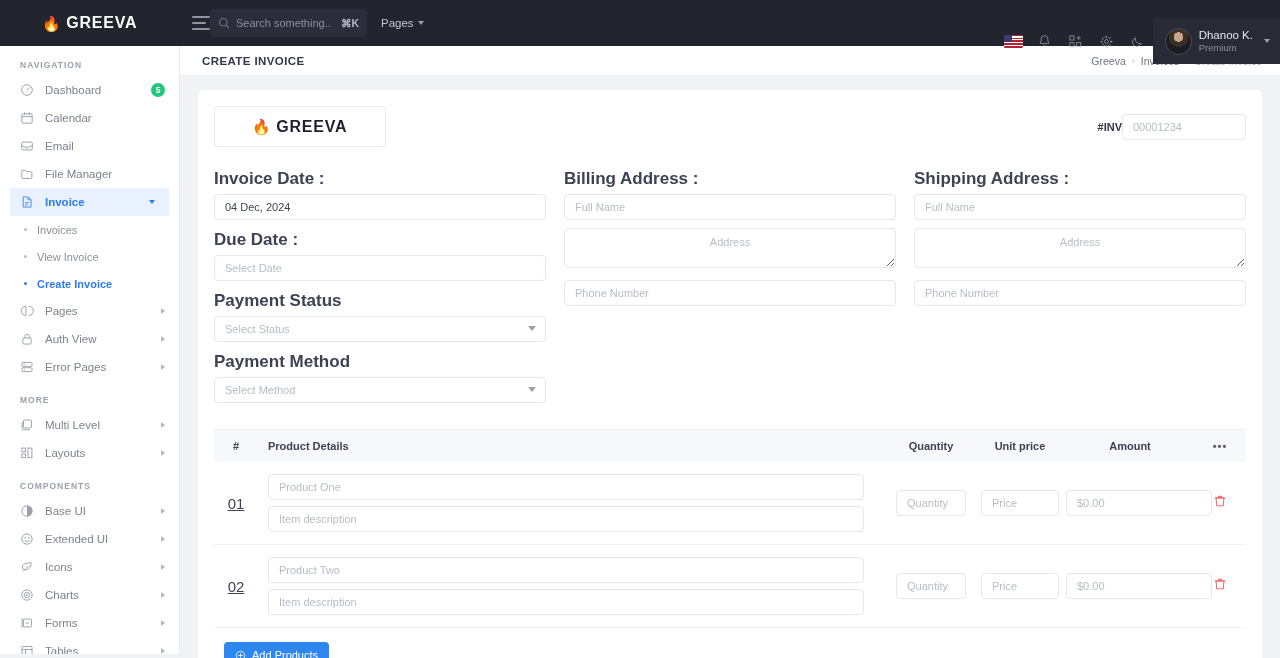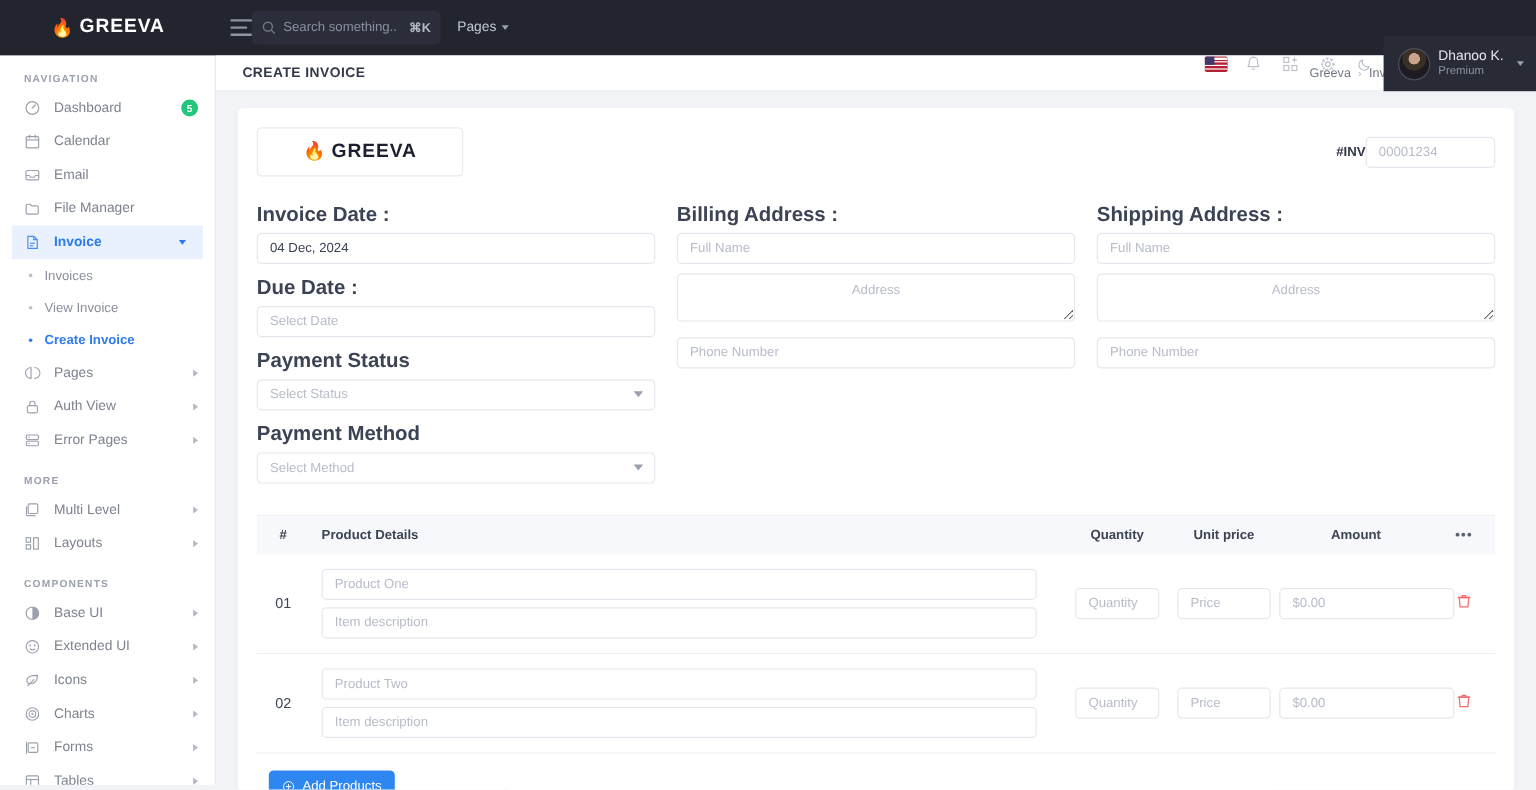--- a/index.html
+++ b/index.html
@@ -42,21 +42,21 @@
   .search-kbd { color: #b6bac7; font-size: 10.5px; font-weight: 600; }
   .pages-menu {
     display: flex; align-items: center; gap: 4px; margin-left: 14px;
     color: #c3c7d4; font-size: 11.5px; cursor: pointer;
   }
   .chev-d {
     width: 0; height: 0; border-left: 3.5px solid transparent;
     border-right: 3.5px solid transparent; border-top: 4px solid #9ba0b0;
   }
   .tb-right {
-    margin-left: auto; display: flex; align-items: flex-start; gap: 0; height: 34px; margin-top: 48px;
+    margin-left: auto; display: flex; align-items: flex-end; gap: 0; height: 34px; margin-top: 48px;
   }
   .tb-ic {
     width: 31px; height: 46px; display: flex; align-items: center;
     justify-content: center; cursor: pointer;
   }
   .tb-ic svg { opacity: .72; }
   .flag {
     width: 19px; height: 13px; border-radius: 1.5px; overflow: hidden;
     position: relative; background:#b22234;
   }
@@ -194,21 +194,21 @@
   .c-qty { width: 86px; text-align: center; }
   .c-price { width: 92px; text-align: center; }
   .c-amt  { width: 128px; text-align: center; }
   .c-act  { width: 52px; text-align: center; }
   .dots { letter-spacing: 1px; color: #5b616f; }
 
   .prow {
     display: flex; align-items: center; padding: 12px 0;
     border-bottom: 1px solid #eef0f4;
   }
-  .prow .c-num { font-size: 12px; color: #3c4354; }
+  .prow .c-num { font-size: 15px; color: #3c4354; text-decoration: underline; }
   .prow .c-det { display: flex; flex-direction: column; gap: 6px; padding-right: 10px; }
   .prow .c-det .inp { width: 596px; }
   .qty-in { width: 70px; height: 26px; }
   .price-in { width: 78px; height: 26px; }
   .amt-in { width: 146px; height: 26px; }
   .trash { cursor: pointer; }
 
   .addbtn {
     margin: 14px 0 0 10px; background: #2e86f0; color: #fff; border: none;
     border-radius: 4px; height: 26px; padding: 0 11px; font-size: 11px;
@@ -483,21 +483,21 @@
 <div class="main">
   <div class="card">
 
     <div class="inv-row">
       <div class="logo-box">
         <span class="flame">🔥</span>
         <span class="brand-text">GREEVA</span>
       </div>
       <div class="inv-no">
         <span class="inv-hash">#INV</span>
-        <input class="inp" style="width: 108px;" placeholder="00001234">
+        <input class="inp" style="width: 124px;" placeholder="00001234">
       </div>
     </div>
 
     <div class="form-grid">
 
       <div class="col-left">
         <label class="fld-label">Invoice Date :</label>
         <input class="inp" value="04 Dec, 2024" style="">
         <div class="gap10"></div>
         <label class="fld-label">Due Date :</label>

